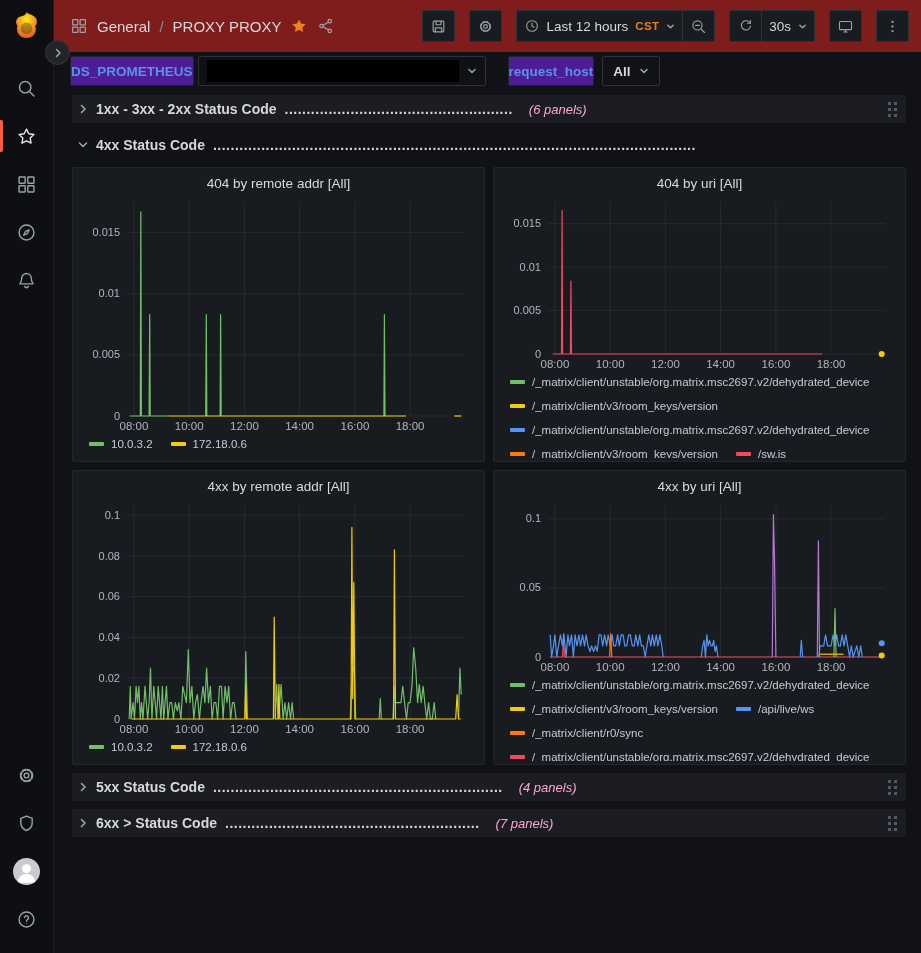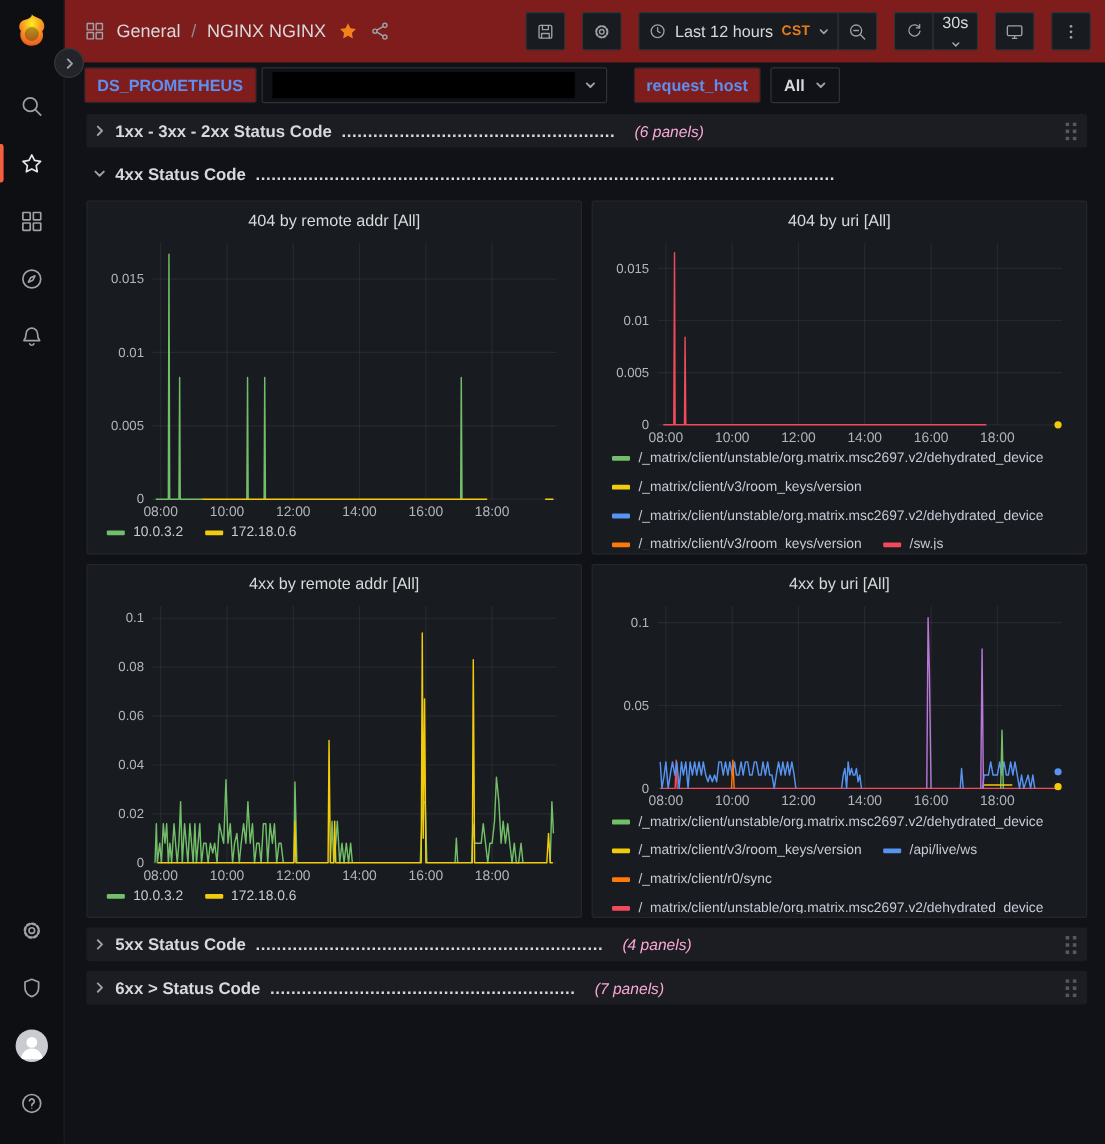--- a/index.html
+++ b/index.html
@@ -52,28 +52,28 @@
   .crumbs { display:flex; align-items:center; gap:9px; font-size:15px; }
   .crumb-sep { color:#8b8d93; }
   .hright { margin-left:auto; display:flex; align-items:center; gap:14px; }
   .hbtn {
     height:32px; min-width:33px; padding:0 7px;
     background:#181b1f; border:1px solid #2e3136; border-radius:2px;
     display:flex; align-items:center; justify-content:center; gap:7px;
     color:#d8d9da; font-size:13.5px; cursor:pointer;
   }
   .hgroup { display:flex; }
-  .hgroup .hbtn + .hbtn { margin-left:-1px;flex-direction:column; }
+  .hgroup .hbtn + .hbtn { margin-left:-1px; }
   .tz { color:#eb7b18; font-weight:700; font-size:11.5px; letter-spacing:.3px; }
 
   
   .subbar { height:38px; flex:0 0 38px; display:flex; align-items:center; padding:0 16px; gap:4px; }
   .var-label {
-    height:30px; padding:0 10px; display:flex; align-items:center;
-    background:#7f1d1d; border:1px solid #22242a; border-radius:2px;
+    height:30px; padding:0 0; display:flex; align-items:center;
+    background:#4c1d95; border:1px solid #22242a; border-radius:2px;
     color:#5b8ff0; font-size:13.5px; font-weight:600; cursor:pointer;
   }
   .var-input {
     height:30px; width:288px; margin-right:18px;
     background:#0f1116; border:1px solid #2e3238; border-radius:2px;
     display:flex; align-items:center; padding:0 8px; gap:8px; cursor:pointer;
   }
   .redacted { flex:1; height:22px; background:#000; }
   .var-select {
     height:30px; padding:0 10px; margin-left:4px;
@@ -207,21 +207,21 @@
   <header>
     <div class="crumbs">
       <svg class="st" viewBox="0 0 24 24" width="18" height="18">
         <rect x="3.5" y="3.5" width="7" height="7" rx="0.5"></rect>
           <rect x="13.5" y="3.5" width="7" height="7" rx="0.5"></rect>
         <rect x="3.5" y="13.5" width="7" height="7" rx="0.5"></rect>
           <rect x="13.5" y="13.5" width="7" height="7" rx="0.5"></rect>
       </svg>
       <span>General</span>
       <span class="crumb-sep">/</span>
-      <span>NGINX NGINX</span>
+      <span>PROXY PROXY</span>
       <svg viewBox="0 0 24 24" width="18" height="18">
         <path fill="#F2821A" d="M12 3.2l2.7 5.5 6.1.9-4.4 4.3 1 6.1-5.4-2.9-5.4 2.9 1-6.1L3.2 9.6l6.1-.9z"></path>
       </svg>
       <svg class="st" viewBox="0 0 24 24" width="18" height="18">
         <circle cx="6" cy="12" r="2.3"></circle>
           <circle cx="17" cy="5.5" r="2.3"></circle>
           <circle cx="17" cy="18.5" r="2.3"></circle>
         <path d="M8.1 10.9l6.8-4M8.1 13.1l6.8 4"></path>
       </svg>
     </div>

